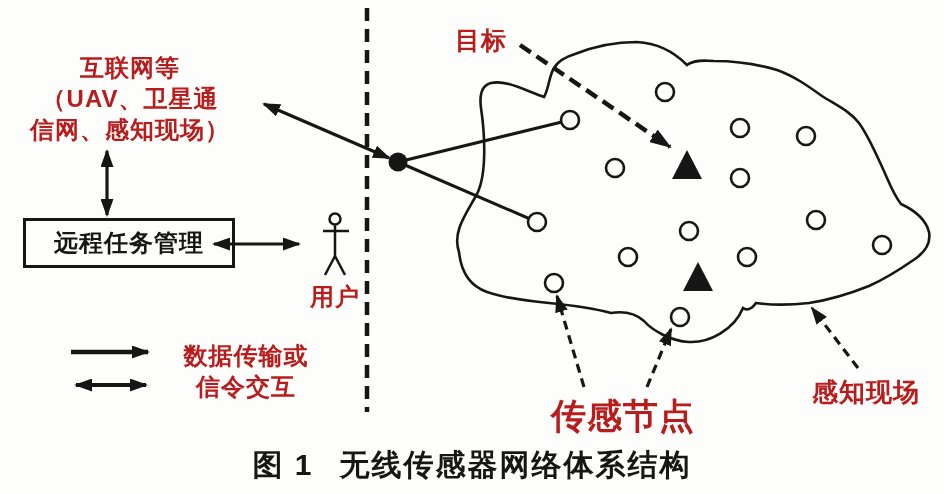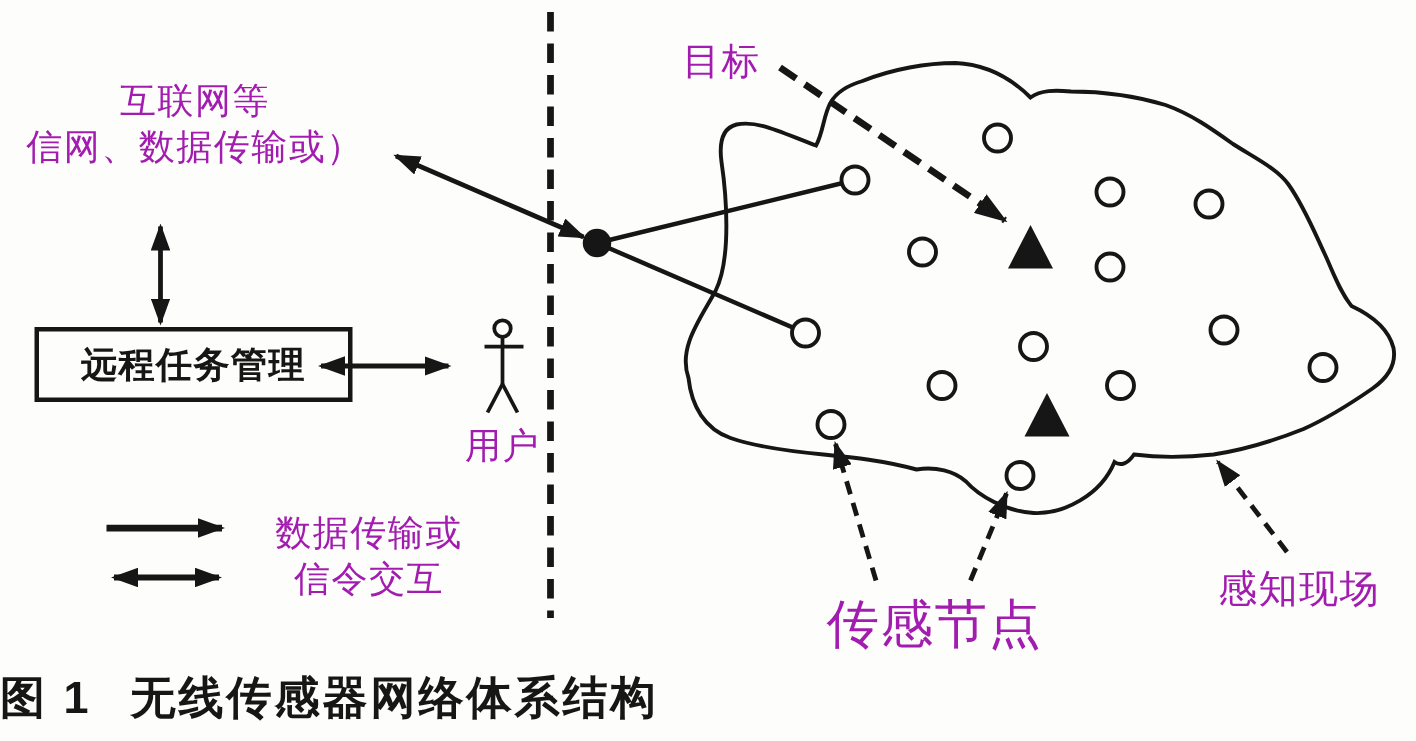--- a/index.html
+++ b/index.html
@@ -4,40 +4,40 @@
 <style>
   html,body{margin:0;padding:0;background:#e8e8e4;}
   .page{
     position:relative;width:944px;height:494px;margin:0 auto;
     background:#fdfdfb;overflow:hidden;
     font-family:"Liberation Sans",sans-serif;
     color:#161616;
   }
   svg{position:absolute;left:0;top:0;}
   .label{
-    position:absolute;font-weight:normal;color:#a21caf;
+    position:absolute;font-weight:bold;color:#b91c1c;
     letter-spacing:1px;white-space:nowrap;
   }
   .ext-net{left:2px;top:52px;width:256px;text-align:center;
     font-size:24px;line-height:31px;letter-spacing:1px;}
   .mgmt-box{
     position:absolute;left:23px;top:218px;width:212px;height:50px;
     box-sizing:border-box;border:3px solid #161616;
     display:flex;align-items:center;justify-content:center;
     font-size:24px;font-weight:bold;letter-spacing:1px;
   }
   .user-label{left:300px;top:281px;width:70px;text-align:center;font-size:24px;}
   .legend-text{left:158px;top:340px;width:176px;text-align:center;
     font-size:24px;line-height:31px;}
   .target-label{left:455px;top:24px;font-size:25px;}
   .sensor-label{left:551px;top:393px;font-size:35px;}
   .field-label{left:812px;top:375px;font-size:26px;}
   .caption{
     position:absolute;left:0;top:445px;width:944px;
-    display:flex;gap:26px;
+    display:flex;justify-content:center;gap:26px;
     font-size:30px;font-weight:bold;letter-spacing:2px;color:#161616;
   }
   
   .stroke{stroke:#161616;fill:none;}
   .cloud{stroke-width:2.6px;}
   .divider{stroke-width:4.5px;stroke-dasharray:13 8;}
   .solid-arrow{stroke-width:3.2px;}
   .legend-arrow-1{stroke-width:4.5px;}
   .legend-arrow-2{stroke-width:4px;}
   .link{stroke:#161616;stroke-width:3px;}
@@ -142,21 +142,22 @@
       <circle cx="335" cy="219" r="5.5"></circle>
       <line x1="335" y1="225" x2="335" y2="256"></line>
       <line x1="323" y1="231" x2="349" y2="231"></line>
       <line x1="335" y1="256" x2="325" y2="275"></line>
       <line x1="335" y1="256" x2="345" y2="275"></line>
     </g>
   </svg>
 
   <div class="label ext-net">
     <div>互联网等</div>
-    <div>信网、数据传输或）</div>
+    <div>（UAV、卫星通</div>
+    <div>信网、感知现场）</div>
   </div>
 
   <div class="mgmt-box">
     <span>远程任务管理</span>
   </div>
 
   <div class="label legend-text">
     <div>数据传输或</div>
     <div>信令交互</div>
   </div>

